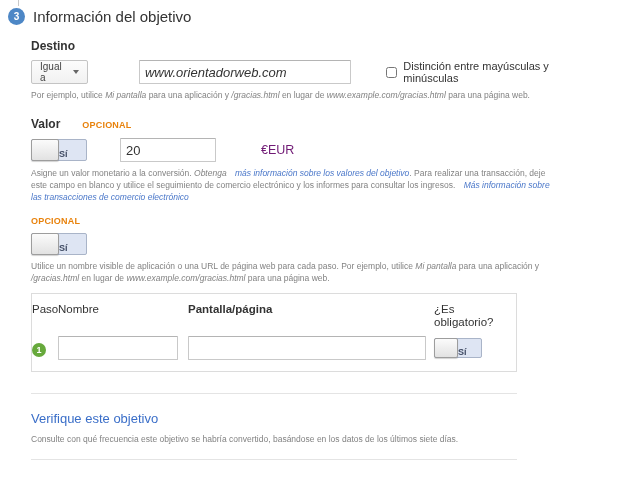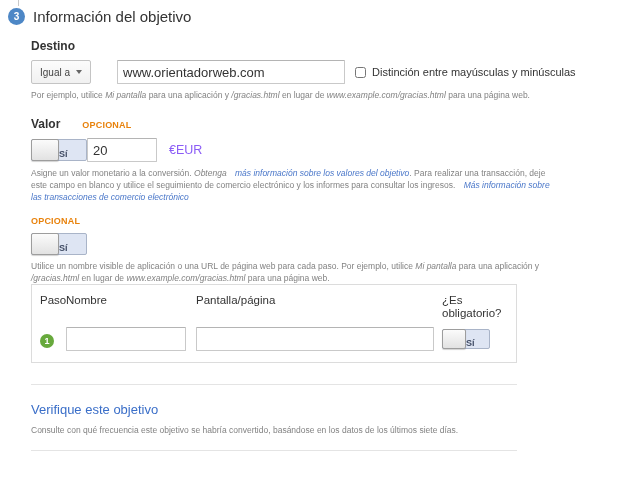--- a/index.html
+++ b/index.html
@@ -13,63 +13,63 @@
     text-align:center; line-height:17px; flex:0 0 auto; }
   .step-circle.green { width:14px; height:14px; background:#67a93c; font-size:9px; line-height:14px; }
   .page-title { font-size:15px; font-weight:normal; color:#333; }
 
   .content { margin:14px 0 0 31px; width:560px; }
 
   .sec-label { font-size:12px; font-weight:bold; color:#333; }
   .label-row { display:flex; align-items:baseline; gap:22px; }
   .opt-badge { font-size:9px; font-weight:bold; color:#e8820c; letter-spacing:.2px; }
 
-  .row { display:flex; align-items:center; margin-top:7px; }
+  .row { display:flex; align-items:center; margin-top:7px;gap:25px; }
 
   .select-btn { display:inline-flex; align-items:center; gap:6px; height:24px; padding:0 8px;
     background:linear-gradient(#fcfcfc,#f1f1f1); border:1px solid #c4c4c4; border-radius:2px;
     font-size:10px; color:#444; cursor:pointer; }
   .caret { width:0; height:0; border-left:3.5px solid transparent; border-right:3.5px solid transparent;
     border-top:4px solid #666; }
 
   input.txt { height:24px; border:1px solid #c9c9c9; border-top-color:#b4b4b4; border-radius:1px;
     padding:0 5px; font-size:13px; color:#333; font-family:inherit; }
-  .url-input { width:228px; margin-left:26px; }
-  .amount-input { width:70px; }
+  .url-input { width:228px; margin-left:26px;font-style:italic; }
+  .amount-input { width:96px; margin-left:8px; }
 
   .chk-wrap { display:flex; align-items:center; margin-left:10px; cursor:pointer; }
   .chk { width:11px; height:11px; margin-right:6px; }
   .chk-label { font-size:11px; color:#333; }
 
   .helper { margin-top:5px; font-size:8.5px; line-height:12px; color:#828282; max-width:524px; }
   .helper.nowrap { white-space:nowrap; }
   .it { font-style:italic; }
   .hlink { font-style:italic; color:#4a77c9; text-decoration:none; cursor:pointer;padding-left:6px; }
 
-  .currency { font-size:12.5px; color:#8b5cf6; margin-left:12px; }
+  .currency { font-size:12.5px; color:#701a75; margin-left:20px; }
 
   .toggle { position:relative; width:56px; height:22px; background:#dee5f3;
     border:1px solid #a9b4c8; border-radius:2px; cursor:pointer; flex:0 0 auto; }
   .knob { position:absolute; left:-1px; top:-1px; width:28px; height:22px;
     background:linear-gradient(#fbfbfb,#e2e2e2); border:1px solid #9d9d9d; border-radius:2px;
     box-shadow:0 1px 1px rgba(0,0,0,.18); }
   .tog-label { position:absolute; right:0; top:4px; width:27px; text-align:left;
     line-height:21px; font-size:9px; font-weight:bold; color:#3f4a63; }
   .toggle.small { width:48px; height:20px; }
   .toggle.small .knob { width:24px; height:20px; }
   .toggle.small .tog-label { width:23px; line-height:19px; }
 
   .valor-sec { margin-top:16px; }
   .embudo-sec { margin-top:13px; }
 
-  .funnel-box { width:486px; border:1px solid #dcdcdc; padding:9px 8px 11px 8px; }
+  .funnel-box { margin-top:9px; width:486px; border:1px solid #dcdcdc; padding:9px 8px 11px 0; }
   .f-header { display:flex; font-size:11.5px; color:#333; }
   .fh-paso { width:26px; }
   .fh-nombre { width:130px; }
-  .fh-pantalla { width:246px; }
+  .fh-pantalla { width:246px;font-weight:bold; }
   .fh-oblig { width:64px; line-height:13px; }
   .f-row { display:flex; align-items:center; margin-top:7px; }
   .f-cell-paso { width:26px; }
   .f-cell-nombre { width:130px; }
   .f-cell-pantalla { width:246px; }
   .f-name { width:120px; height:22px; font-size:12px; }
   .f-page { width:238px; height:22px; font-size:12px; }
   .btn-add { margin-top:13px; display:inline-block; background:linear-gradient(#ffffff,#f3f3f3);
     border:1px solid #c7c7c7; border-radius:3px; padding:6px 10px; font-size:10px; color:#555;
     font-family:inherit; cursor:pointer; }

